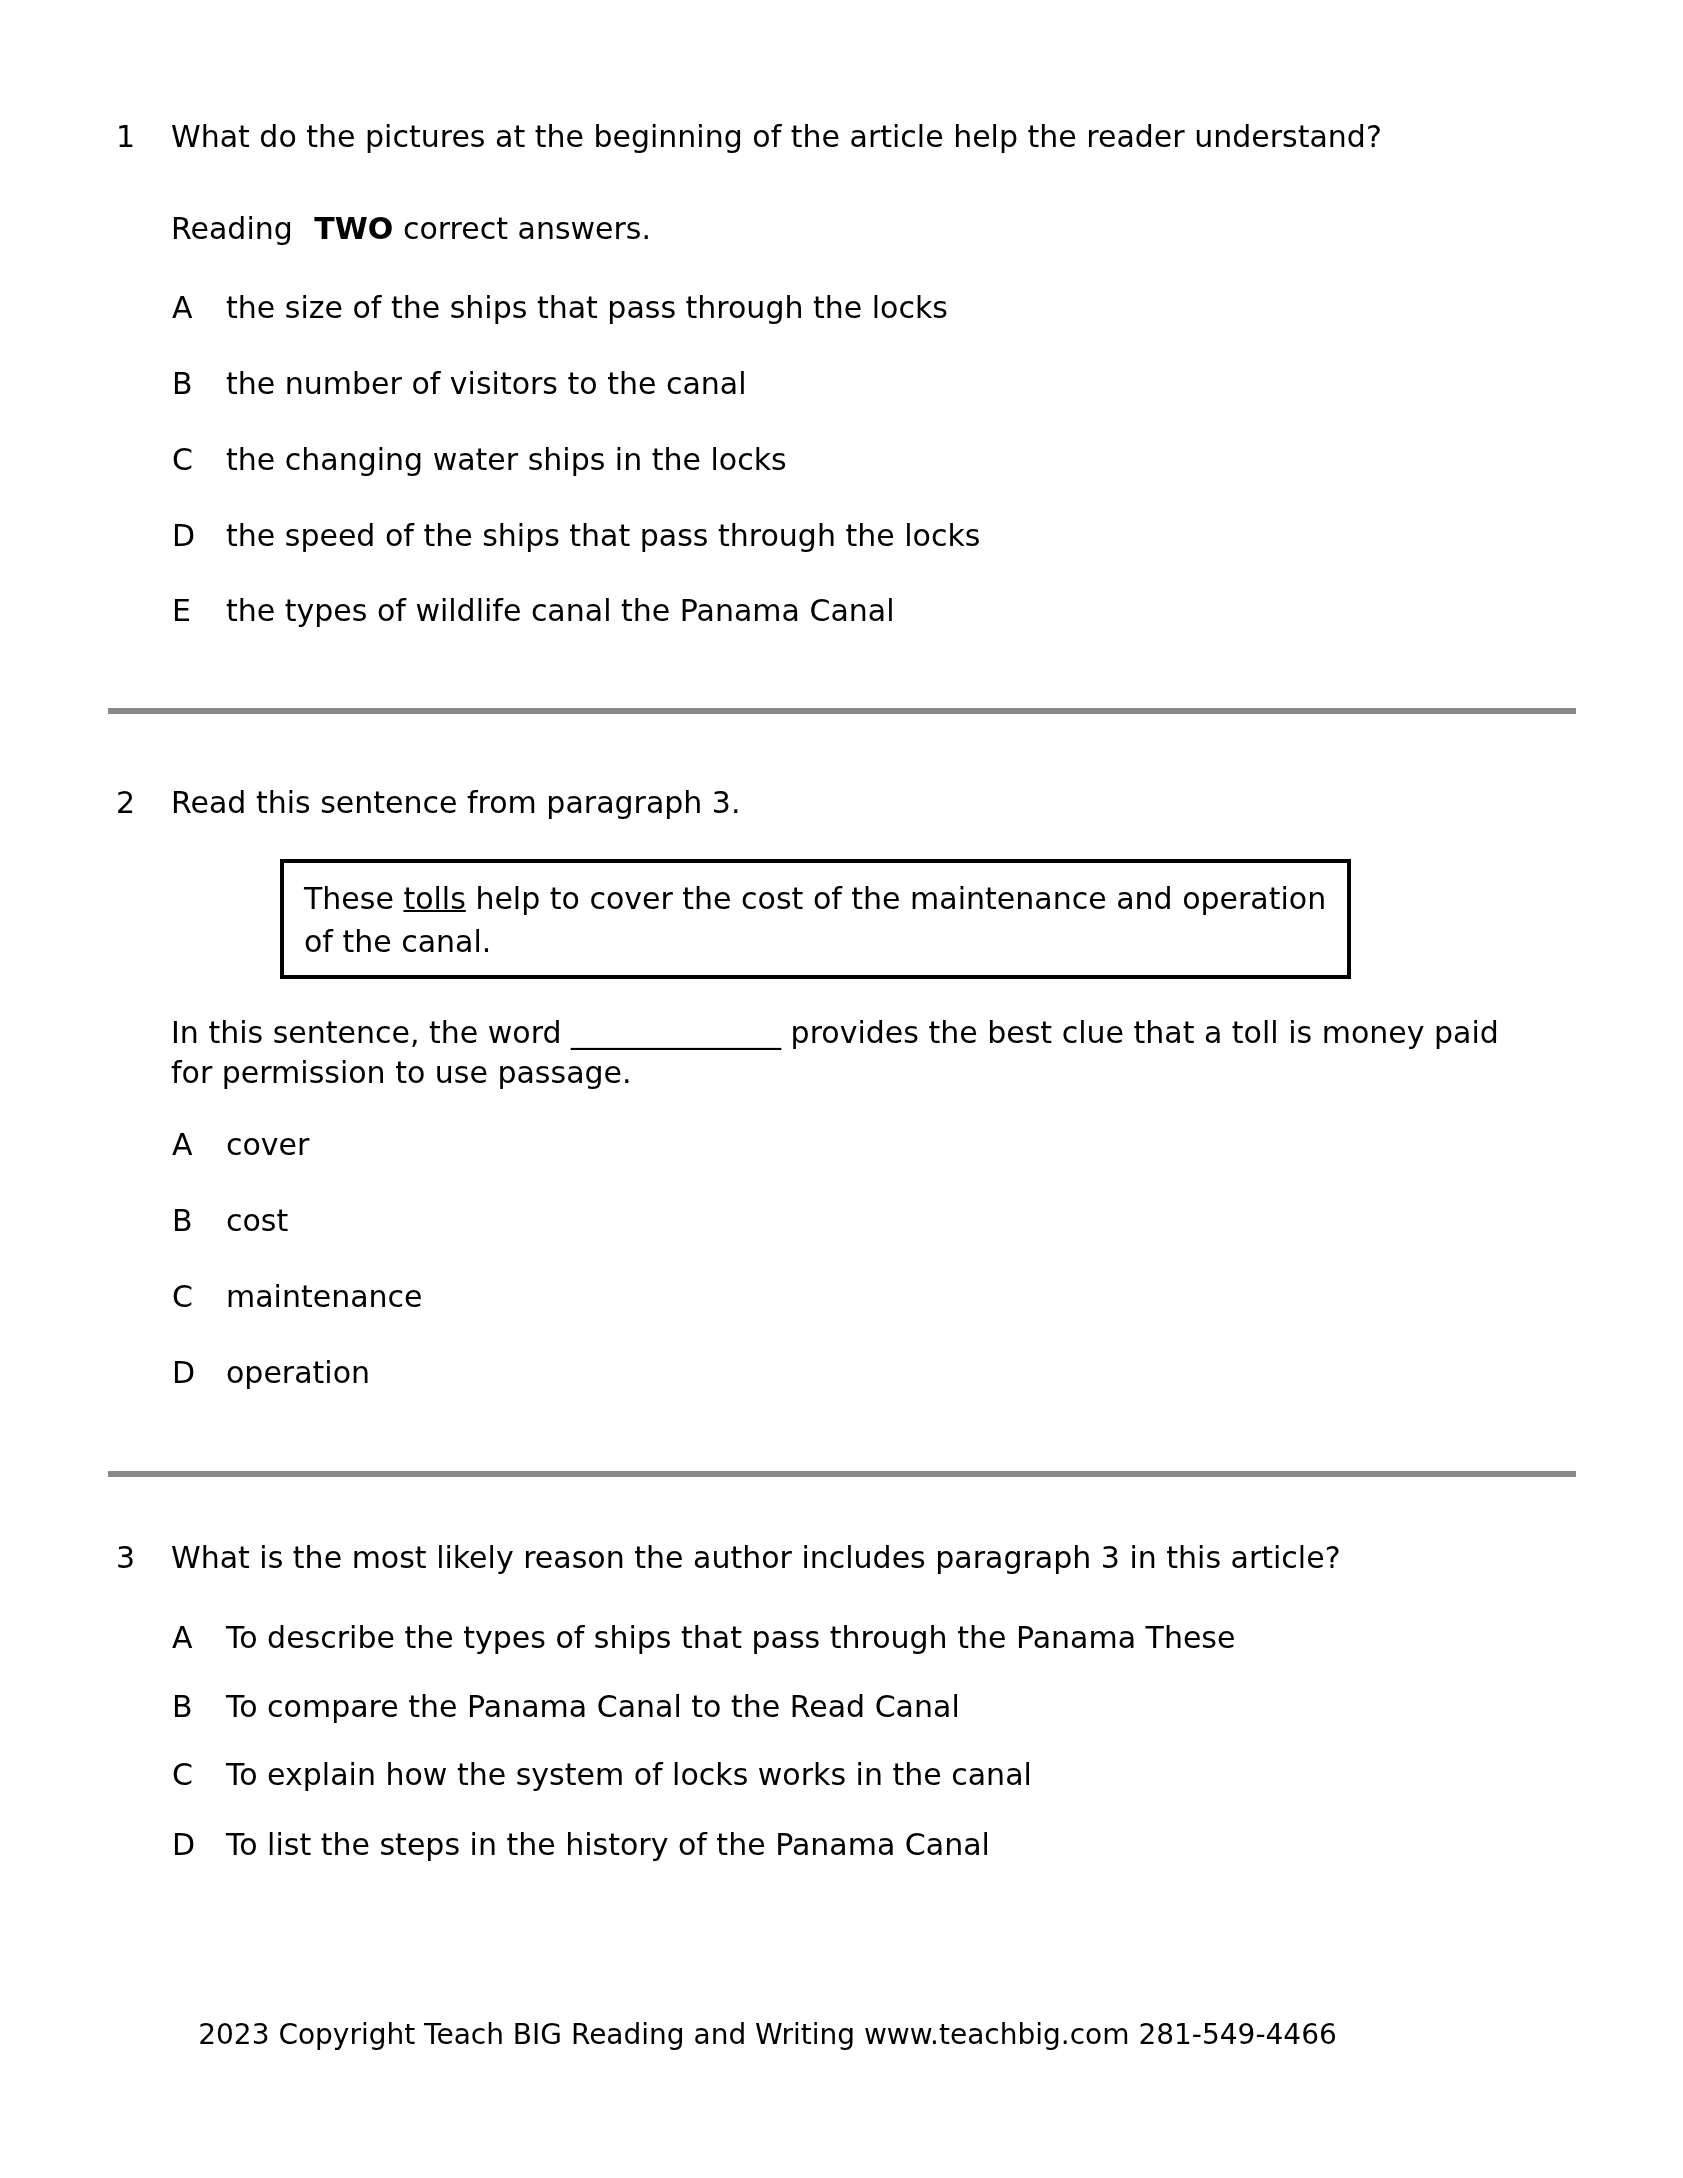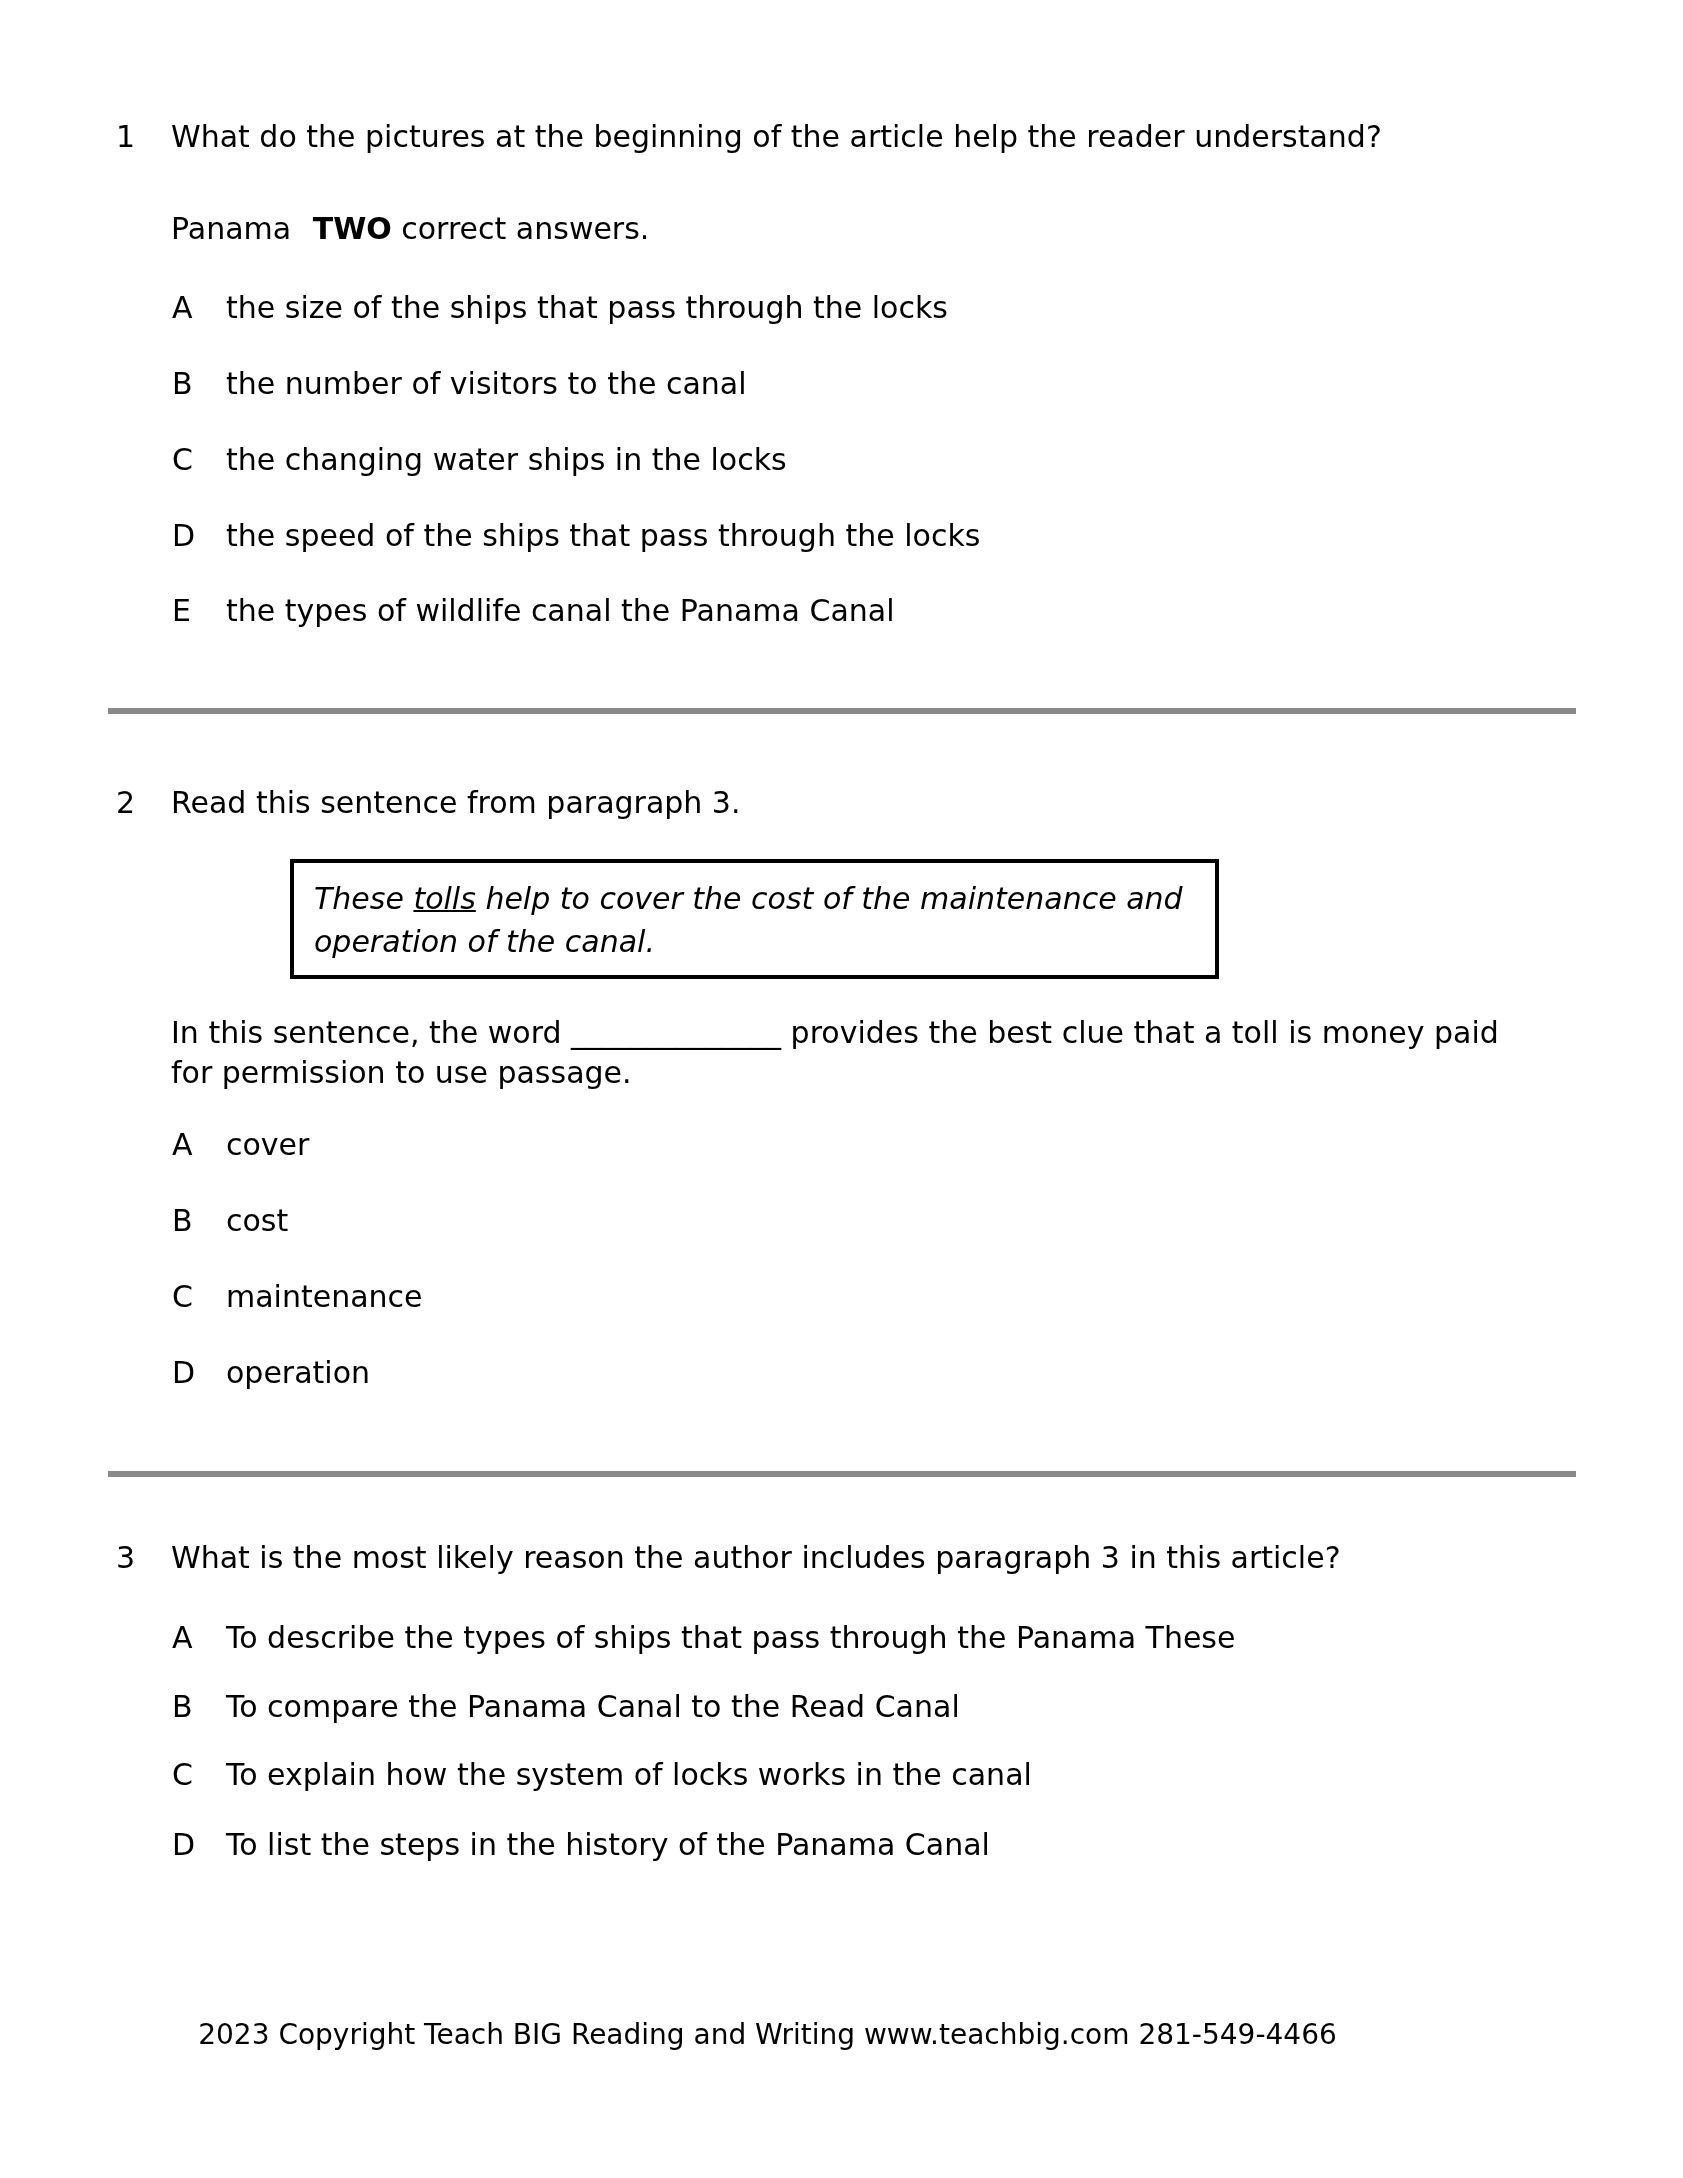--- a/index.html
+++ b/index.html
@@ -47,28 +47,27 @@
     background: #898989;
   }
   .select-line {
     position: absolute;
     left: 171px;
     line-height: 38px;
   }
   .bold { font-weight: bold; margin-left: 12px; }
   .quote-box {
     position: absolute;
-    left: 290px;
+    left: 280px;
     top: 859px;
-    width: 929px;
+    width: 1071px;
     min-height: 108px;
     box-sizing: border-box;
     border: 4px solid #000000;
     padding: 14px 20px 12px 20px;
-    font-style: italic;
     line-height: 43px;
   }
   .quote-underline {
     text-decoration: underline;
     text-decoration-thickness: 2px;
   }
   .stem {
     position: absolute;
     left: 171px;
     top: 1013px;
@@ -89,21 +88,21 @@
 <body>
 
 <div class="page">
 
   <div class="row q-row" style="top:118px;">
     <span class="q-num">1</span>
     <span class="q-text">What do the pictures at the beginning of the article help the reader understand?</span>
   </div>
 
   <div class="select-line" style="top:210px;">
-    <span>Panama </span><span class="bold">TWO</span><span> correct answers.</span>
+    <span>Reading </span><span class="bold">TWO</span><span> correct answers.</span>
   </div>
 
   <div class="row opt-row" style="top:289px;">
     <span class="opt-letter">A</span>
     <span class="opt-text">the size of the ships that pass through the locks</span>
   </div>
   <div class="row opt-row" style="top:365px;">
     <span class="opt-letter">B</span>
     <span class="opt-text">the number of visitors to the canal</span>
   </div>

